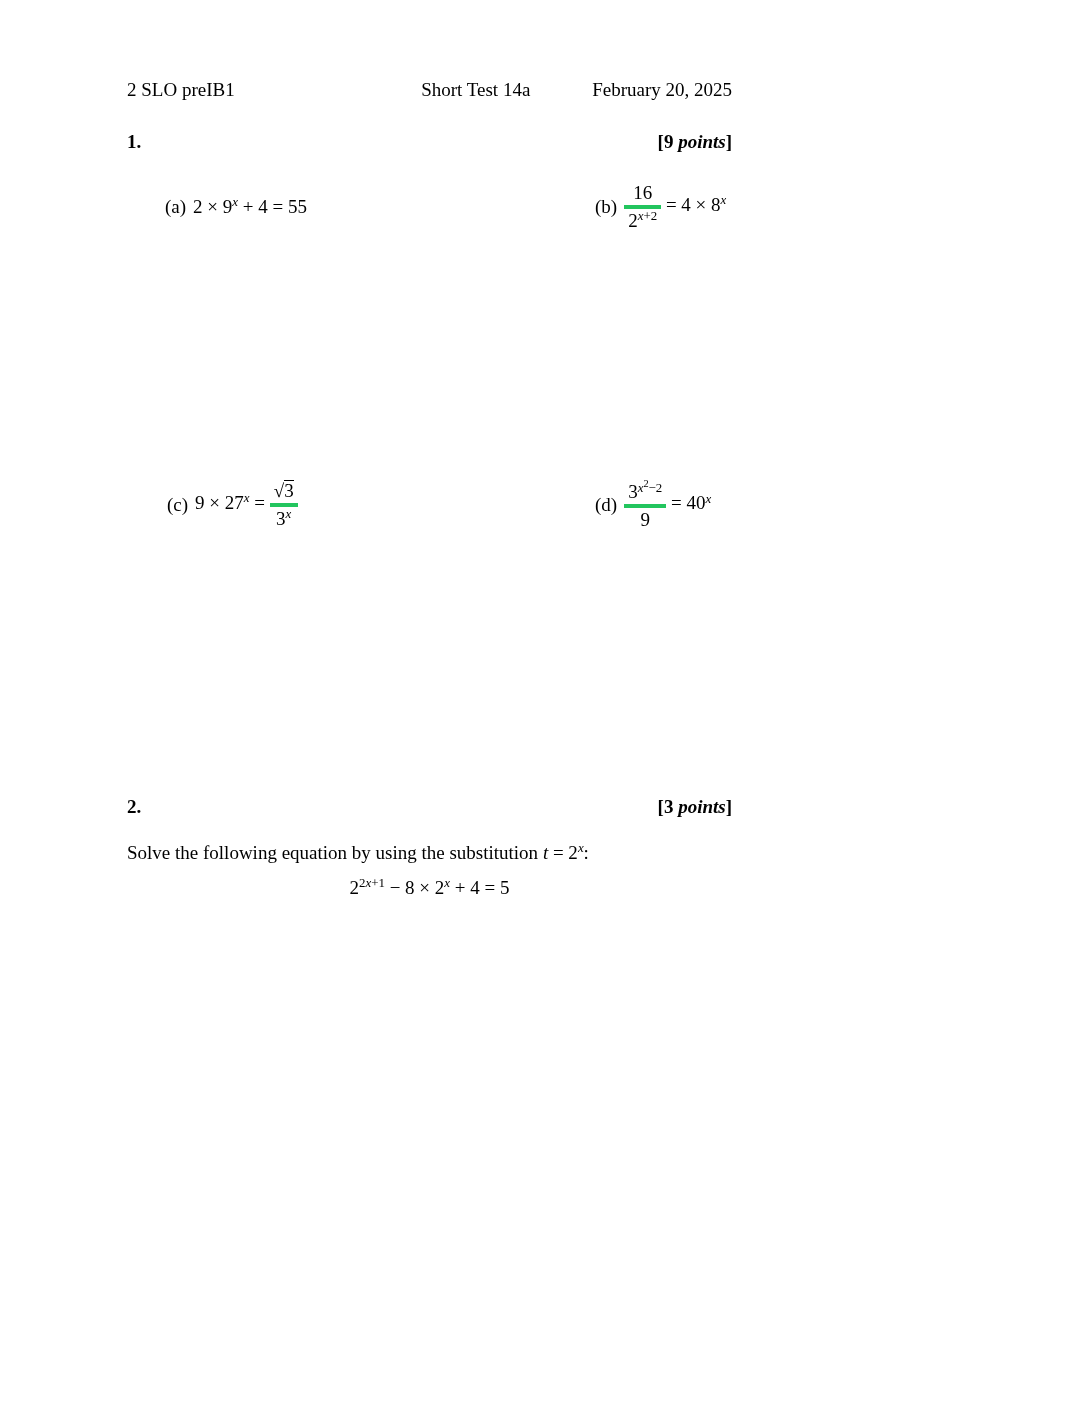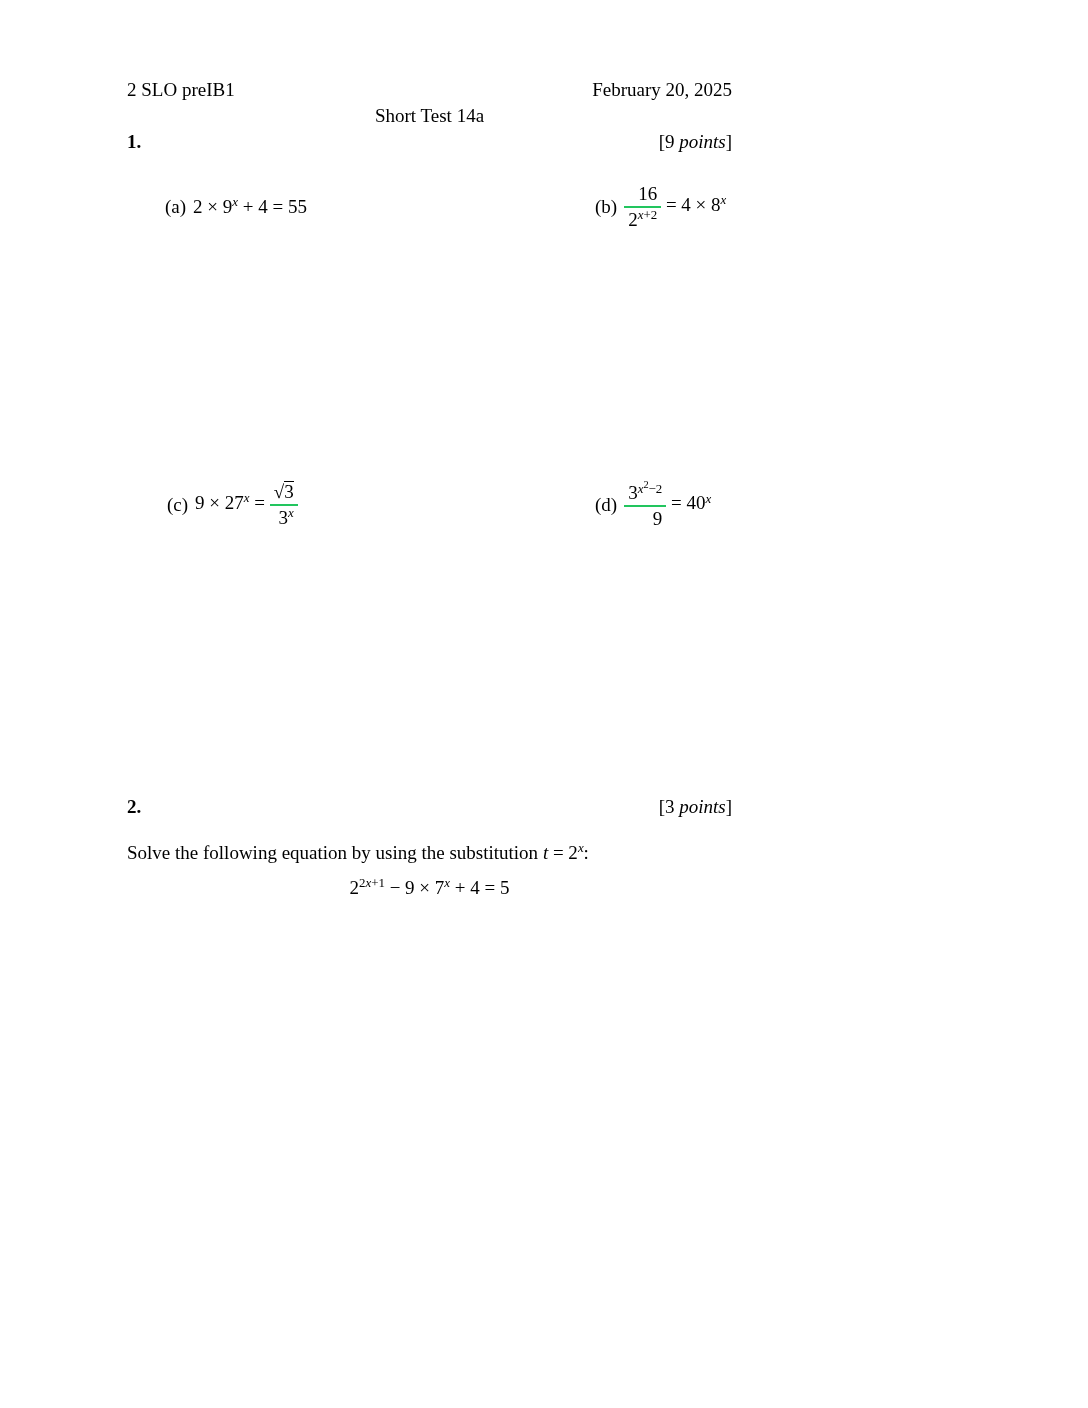--- a/index.html
+++ b/index.html
@@ -9,40 +9,40 @@
     background:#ffffff;color:#000000;
     font-family:"Liberation Serif","DejaVu Serif",serif;
     font-size:19px;line-height:1.25;
     overflow:hidden;
   }
   .abs{position:absolute;}
   
   .header{top:78px;left:127px;right:128px;display:flex;}
   .header>span{flex:1;}
   .h-left{text-align:left;}
-  .h-center{text-align:center;margin-top:26px;}
+  .h-center{text-align:right;}
   .h-right{text-align:right;}
   
   .prob-row{left:127px;right:128px;display:flex;justify-content:space-between;align-items:baseline;}
   .prob-num{font-weight:bold;}
-  .points{white-space:pre;}
+  .points{white-space:pre;font-weight:bold;}
   .prompt{left:127px;right:128px;}
   
   .eq{display:flex;align-items:center;white-space:pre;}
   .eq-label{margin-right:7px;}
   .eq-math{white-space:pre;}
   .centered-eq{left:127px;right:128px;text-align:center;white-space:pre;}
   
   .m-t{white-space:pre;}
   .m-i{font-style:italic;white-space:pre;}
   .m-sup{font-size:0.68em;vertical-align:0.52em;line-height:1;white-space:pre;}
   .m-sup .m-sup{font-size:0.8em;vertical-align:0.45em;}
-  .m-frac{display:inline-block;vertical-align:middle;text-align:right;line-height:1.2;}
+  .m-frac{display:inline-block;vertical-align:middle;text-align:center;line-height:1.2;}
   .m-num,.m-den{display:block;padding:1px 4px 0 4px;}
-  .m-den{border-top:2px solid #22c55e;}
+  .m-den{border-top:4px solid #22c55e;}
   .m-sqrt{display:inline-block;white-space:nowrap;}
   .m-rad{display:inline;}
   .m-sqrt-body{display:inline-block;border-top:1px solid #000;line-height:1.05;}
 </style>
 </head>
 <body>
 
 <div class="page">
 
   <div class="abs header">
@@ -73,15 +73,15 @@
     <span class="eq-label">(d)</span>
     <span class="eq-math"><span class="m-frac"><span class="m-num"><span class="m-t">3</span><span class="m-sup"><span class="m-i">x</span><span class="m-sup"><span class="m-t">2</span></span><span class="m-t">−2</span></span></span><span class="m-den"><span class="m-t">9</span></span></span><span class="m-t"> = 40</span><span class="m-sup"><span class="m-i">x</span></span></span>
   </div>
 
   <div class="abs prob-row" style="top:795px;">
     <span class="prob-num">2.</span>
     <span class="points"><span class="m-t">[3 </span><span class="m-i">points</span><span class="m-t">]</span></span>
   </div>
   <div class="abs prompt" style="top:817px;margin-top:24px;"><span class="m-t">Solve the following equation by using the substitution </span><span class="m-i">t</span><span class="m-t"> = 2</span><span class="m-sup"><span class="m-i">x</span></span><span class="m-t">:</span></div>
 
-  <div class="abs centered-eq" style="top:876px;"><span class="m-t">2</span><span class="m-sup"><span class="m-t">2</span><span class="m-i">x</span><span class="m-t">+1</span></span><span class="m-t"> − 9 × 7</span><span class="m-sup"><span class="m-i">x</span></span><span class="m-t"> + 4 = 5</span></div>
+  <div class="abs centered-eq" style="top:876px;"><span class="m-t">2</span><span class="m-sup"><span class="m-t">2</span><span class="m-i">x</span><span class="m-t">+1</span></span><span class="m-t"> − 8 × 2</span><span class="m-sup"><span class="m-i">x</span></span><span class="m-t"> + 4 = 5</span></div>
 
 </div>
 
 </body></html>

